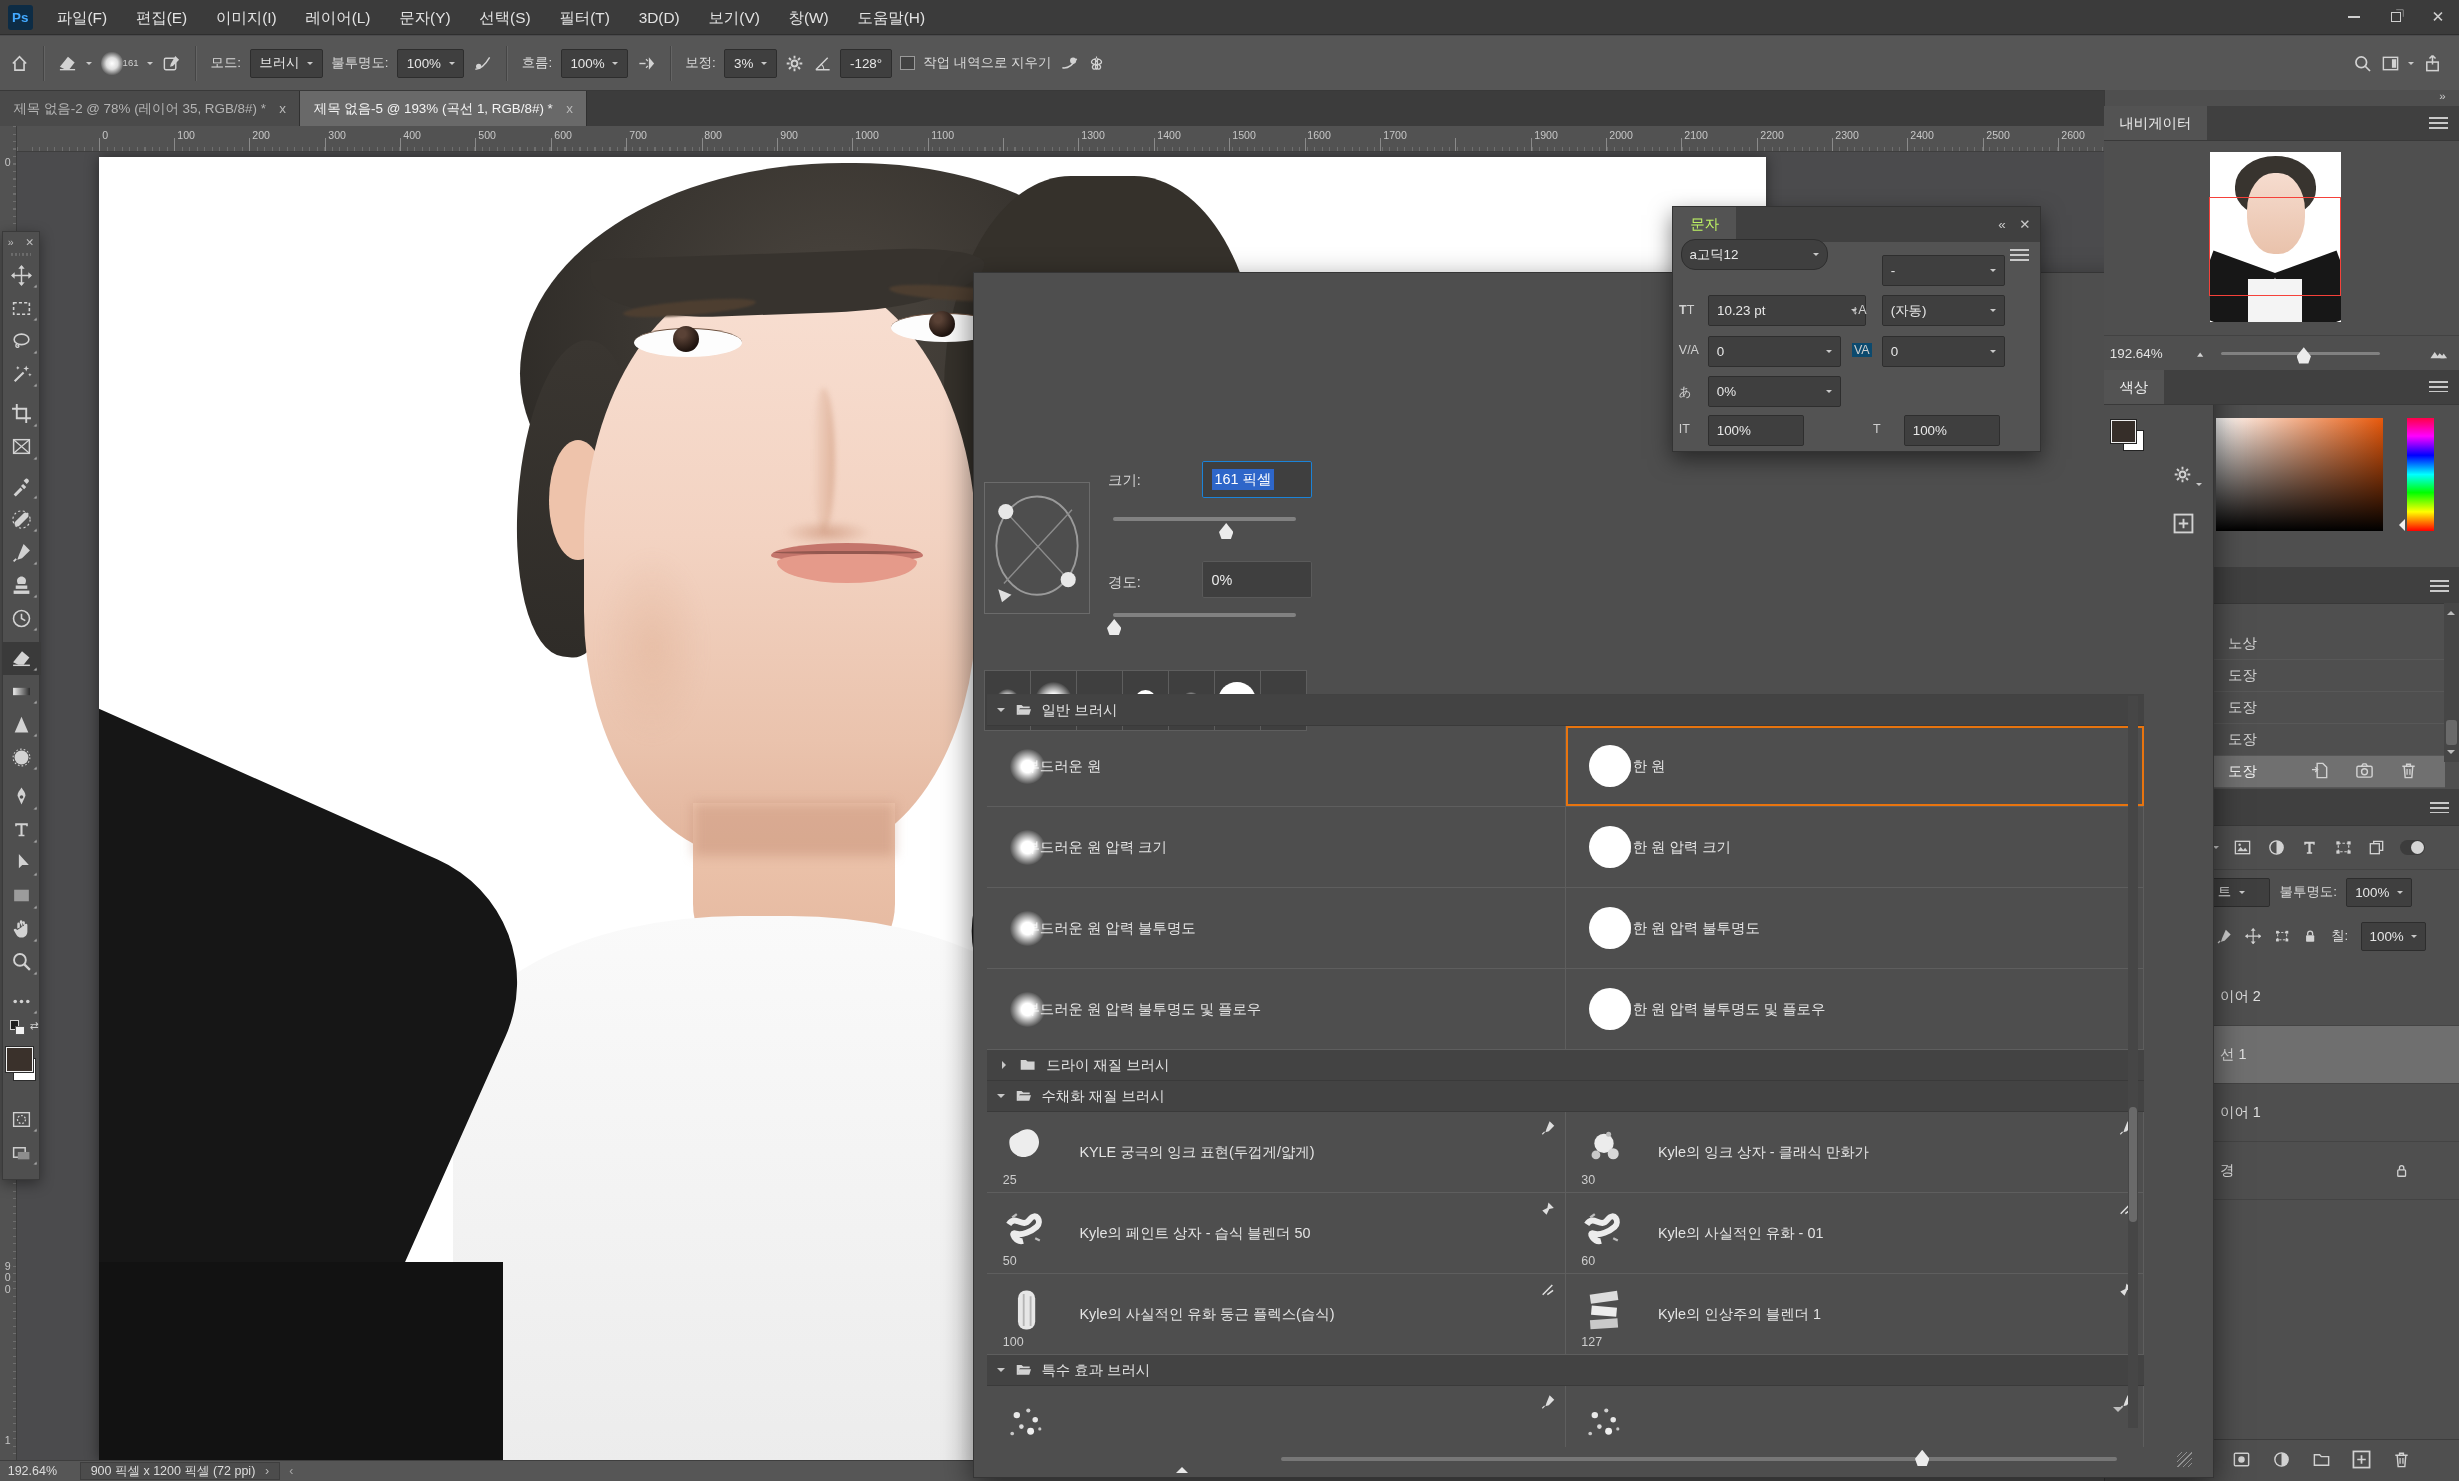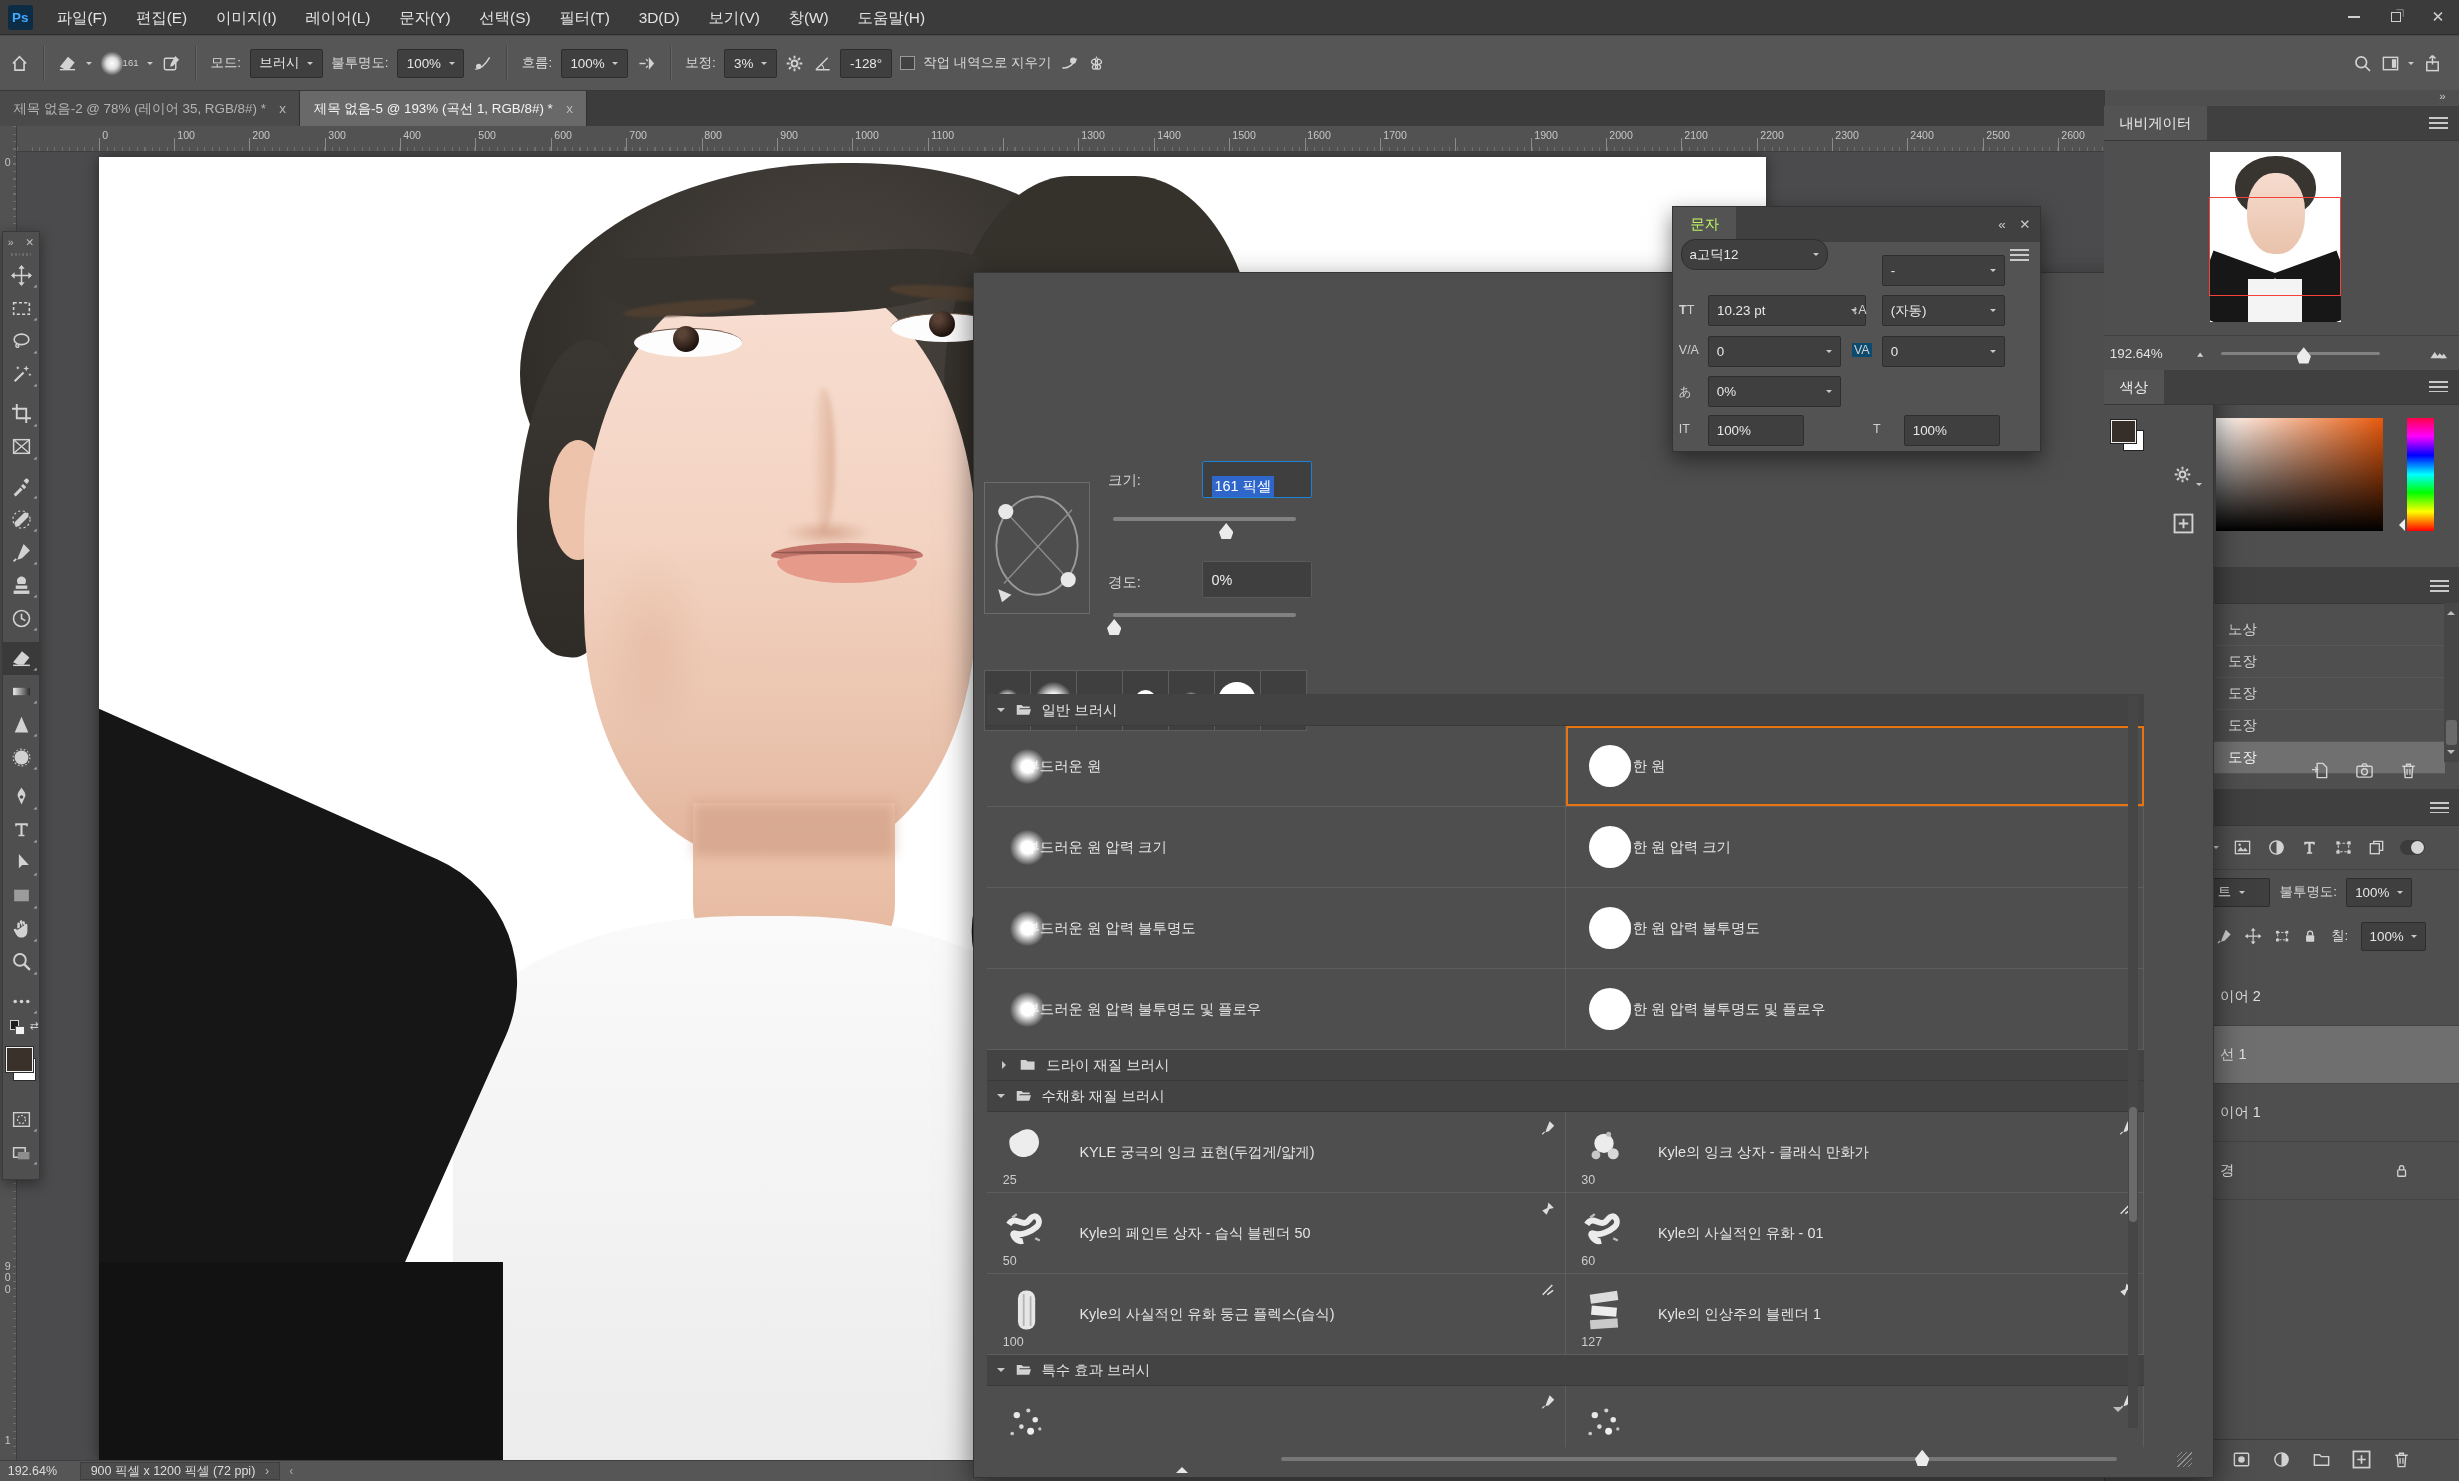--- a/index.html
+++ b/index.html
@@ -54,21 +54,21 @@
   .tool{position:relative;width:38px;height:33px;display:flex;align-items:center;justify-content:center;}
   .tool .ic{width:21px;height:21px;}
   .tool.selected{background:#3a3a3a;}
   .tool::after{content:"";position:absolute;right:3.8px;bottom:3.8px;border:2.9px solid transparent;border-right-color:#9e9e9e;border-bottom-color:#9e9e9e;transform:scale(.8);}
   .tgap{height:6.7px;}
   .fgbgwrap{position:relative;width:38px;height:60px;margin-top:3.8px;}
   .minisw{position:relative;width:38px;height:21px;}
   
   .popup{position:absolute;left:973px;top:272px;width:1241px;height:1206px;background:#4e4e4e;border:1px solid #353535;box-shadow:0 9.6px 29px rgba(0,0,0,.55);z-index:10;}
   .pfield{position:absolute;display:flex;align-items:center;background:#3f3f3f;border:1px solid #5a5a5a;border-radius:1.9px;height:37px;padding:0 8.6px;font-size:14.4px;color:#ececec;}
-  .pfield.focus{border:1.9px solid #1b83d8;align-items:flex-end;}
+  .pfield.focus{border:1.9px solid #1b83d8;}
   .plab{position:absolute;font-size:14.4px;color:#d5d5d5;}
   .track{position:absolute;height:3.8px;background:#818181;border-radius:1.9px;}
   .tdrop{position:absolute;width:14.4px;height:16.3px;background:#ebebeb;clip-path:polygon(50% 0,100% 55%,82% 100%,18% 100%,0 55%);}
   .selblue{background:#2e66c9;color:#fff;padding:1px 2.9px;}
   .prevbox{position:absolute;left:9.6px;top:209px;width:106px;height:132px;border:1px solid #6b6b6b;}
   .tipsrow{position:absolute;left:9.6px;top:397px;display:flex;}
   .tipcell{width:47px;height:61px;background:#3f3f3f;border:1px solid #5e5e5e;margin-right:-1px;display:flex;align-items:center;justify-content:center;}
   .tip-soft{border-radius:50%;background:radial-gradient(circle,#fff 0%,#fff 25%,rgba(255,255,255,0) 72%);}
   .tip-hard{border-radius:50%;background:#fff;}
   .brushlist{position:absolute;left:13.4px;top:421px;width:1157px;height:753px;overflow:hidden;border-top:1px solid #424242;}
@@ -890,21 +890,21 @@
     <div class="cfield" style="left:231px;top:208px;width:96px;">
         <span>100%</span>
       </div>
   </div>
 
   <div class="dock">
 
     <div style="position:absolute;left:0;top:477px;width:355px;height:37px;background:#404040;border-bottom:1px solid #393939;">
       <span class="hamb" style="position:absolute;right:11.5px;top:12.5px;"></span>
     </div>
-    <div id="histlist" style="position:absolute;left:0;top:524px;width:340px;text-align:center;">
+    <div id="histlist" style="position:absolute;left:0;top:538px;width:340px;text-align:center;">
         <div class="histrow">
           <span>노상</span>
         </div>
         <div class="histrow">
           <span>도장</span>
         </div>
         <div class="histrow">
           <span>도장</span>
         </div>
         <div class="histrow">

